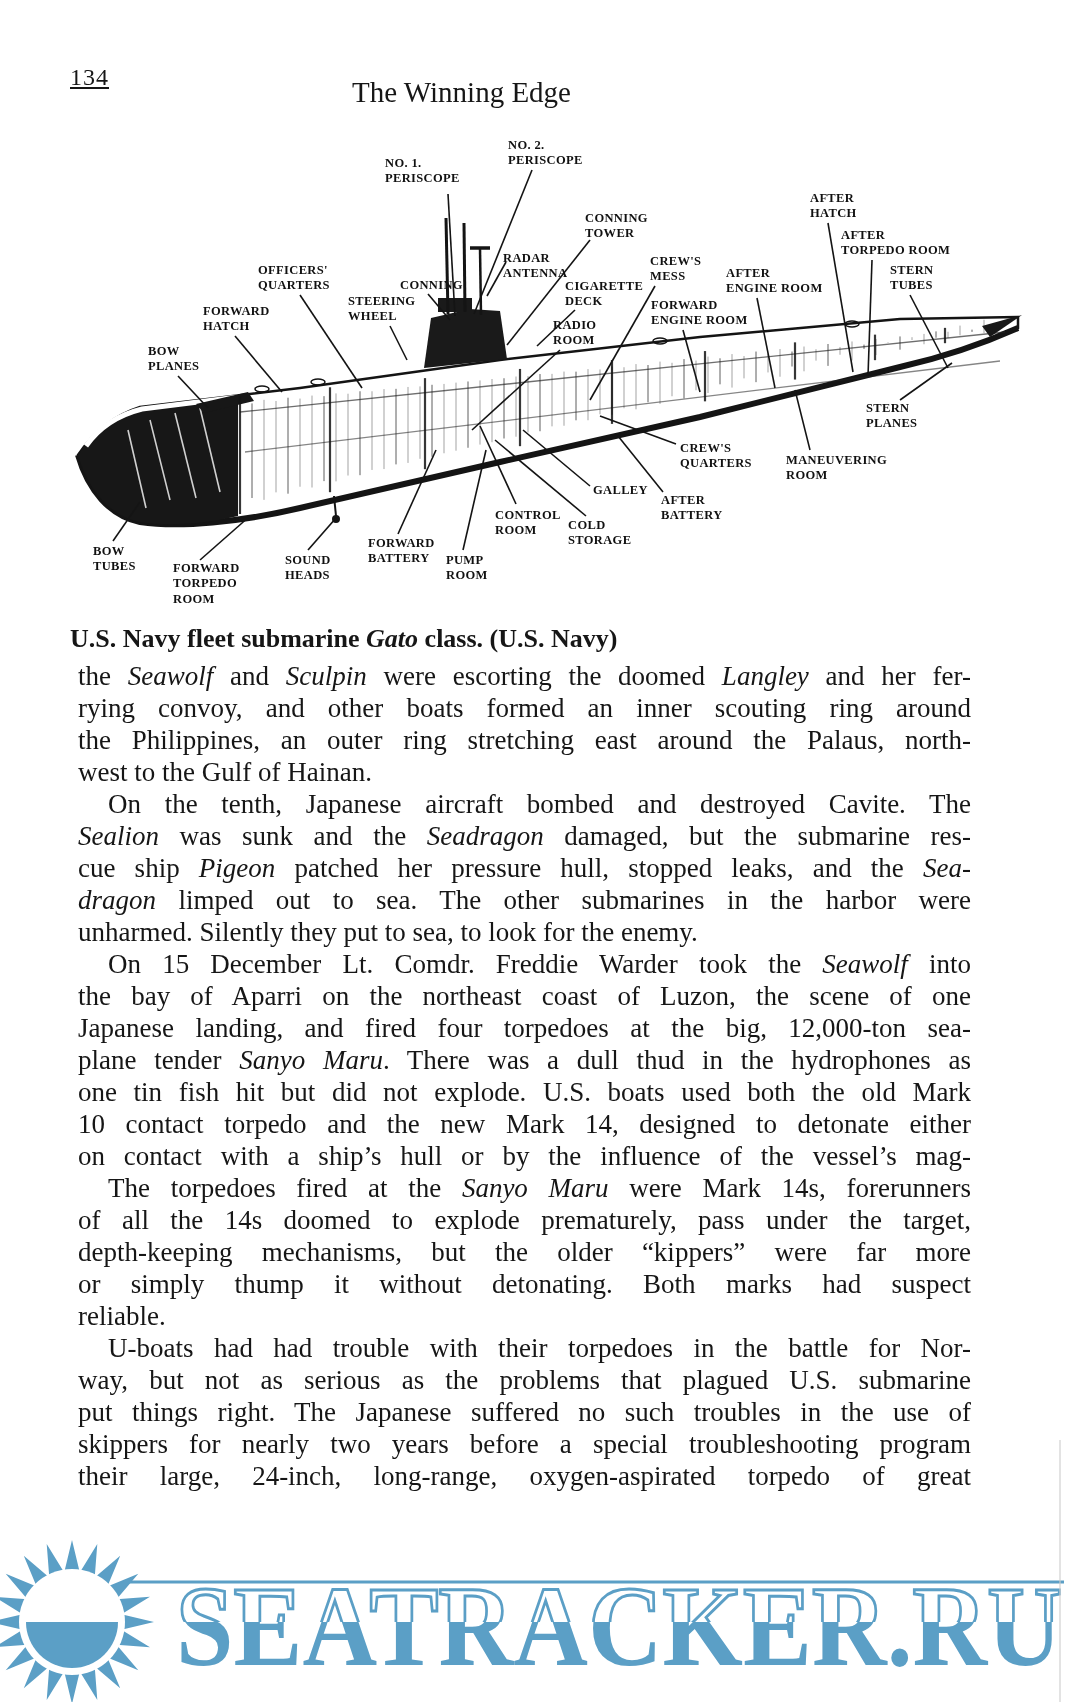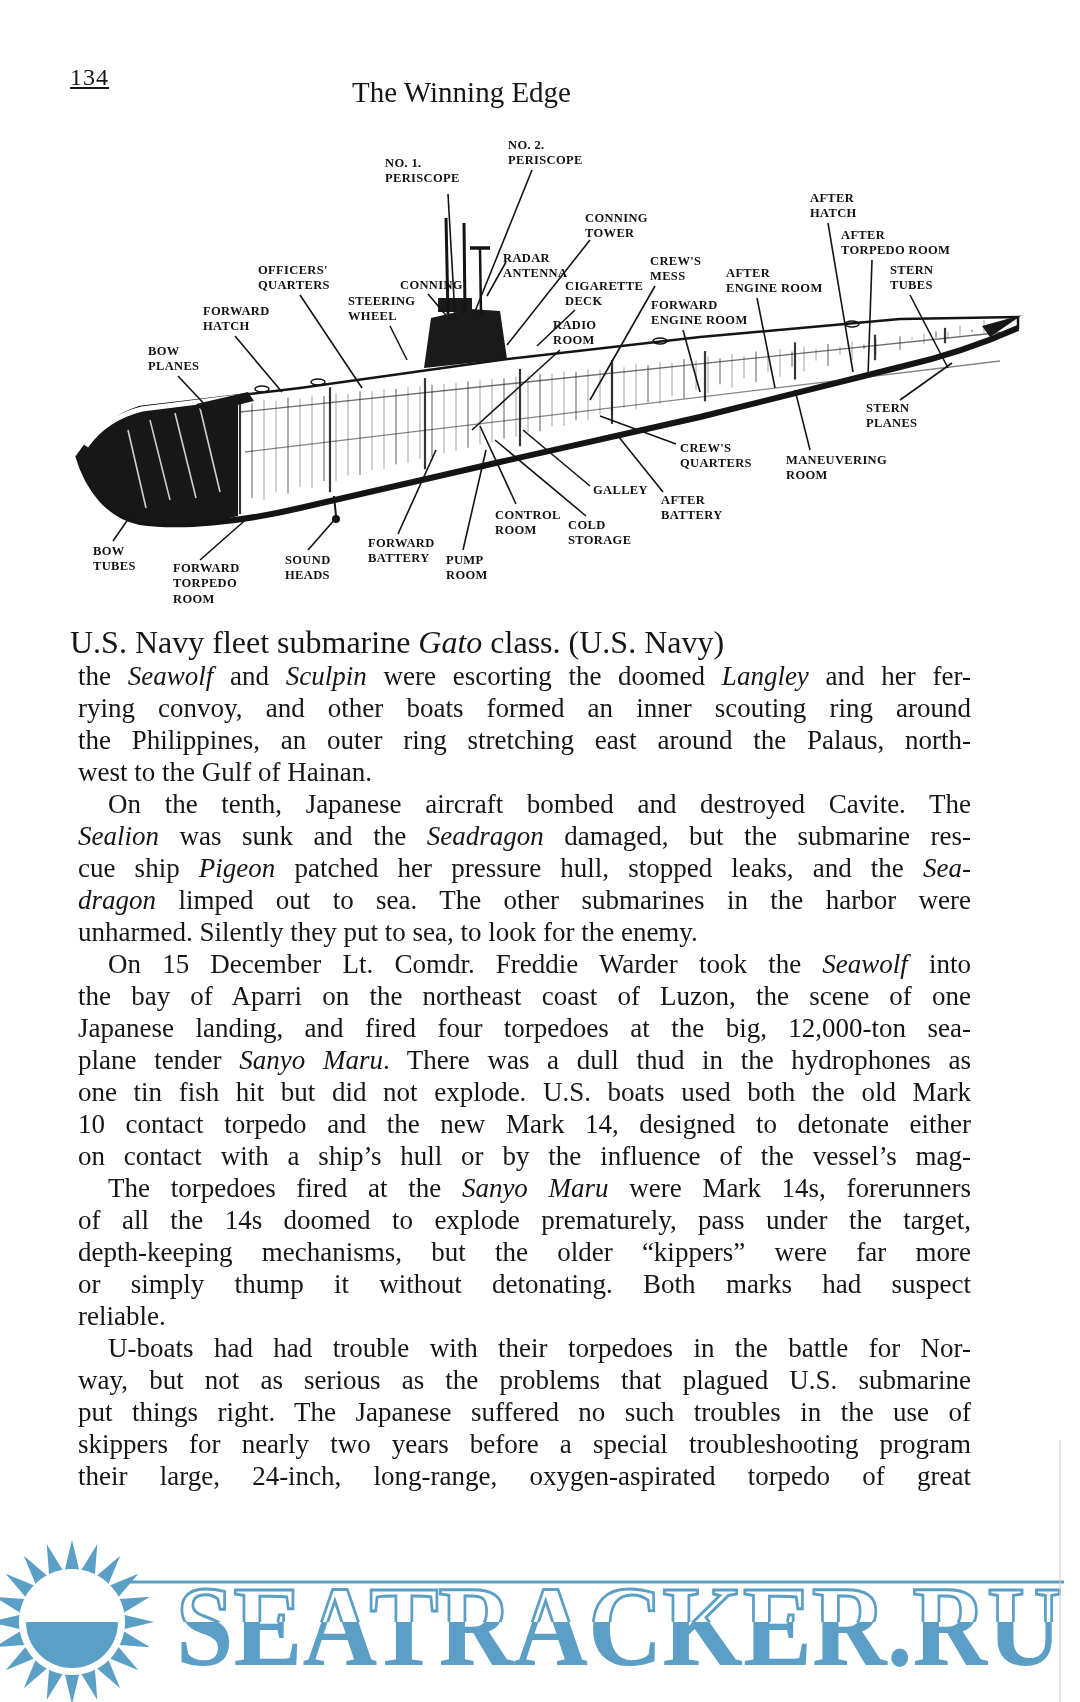--- a/index.html
+++ b/index.html
@@ -4,21 +4,21 @@
 <style>
   html,body{margin:0;padding:0;}
   body{width:1080px;height:1702px;background:#ffffff;position:relative;overflow:hidden;
        font-family:"Liberation Serif", serif;color:#161616;}
   .hdr-num{position:absolute;left:70px;top:64px;font-size:24px;letter-spacing:1px;text-decoration:underline;}
   .hdr-title{position:absolute;left:352px;top:76px;font-size:29px;}
   #figure{position:absolute;left:0;top:120px;width:1080px;height:470px;}
   #fig-svg{position:absolute;left:0;top:0;}
   .fig-label{position:absolute;white-space:pre-line;font-weight:bold;font-size:12.5px;
              line-height:1.22;letter-spacing:.35px;color:#111;}
-  #caption{position:absolute;left:70px;top:624px;font-size:32px;}
+  #caption{position:absolute;left:70px;top:624px;font-size:26px;font-weight:bold;}
   #body-text{position:absolute;left:70px;top:660px;width:893px;font-size:27px;line-height:32px;margin-left:8px;}
   .para{margin:0;}
   .line{text-align:justify;text-align-last:justify;height:32px;overflow:visible;}
   .line.last{text-align-last:left;}
   .line.first{text-indent:30px;}
   #watermark{position:absolute;left:0;top:1540px;pointer-events:none;}
   .wm-top-text{fill:none;stroke:var(--wm,#5b9fc6);stroke-width:3px;
                font-family:"Liberation Serif",serif;font-weight:bold;font-size:115px;}
   .wm-bot-text{fill:var(--wm,#5b9fc6);font-family:"Liberation Serif",serif;font-weight:bold;font-size:115px;}
   .scan-edge{position:absolute;left:1059px;top:1440px;width:2px;height:262px;background:#cccccc;opacity:.55;}

